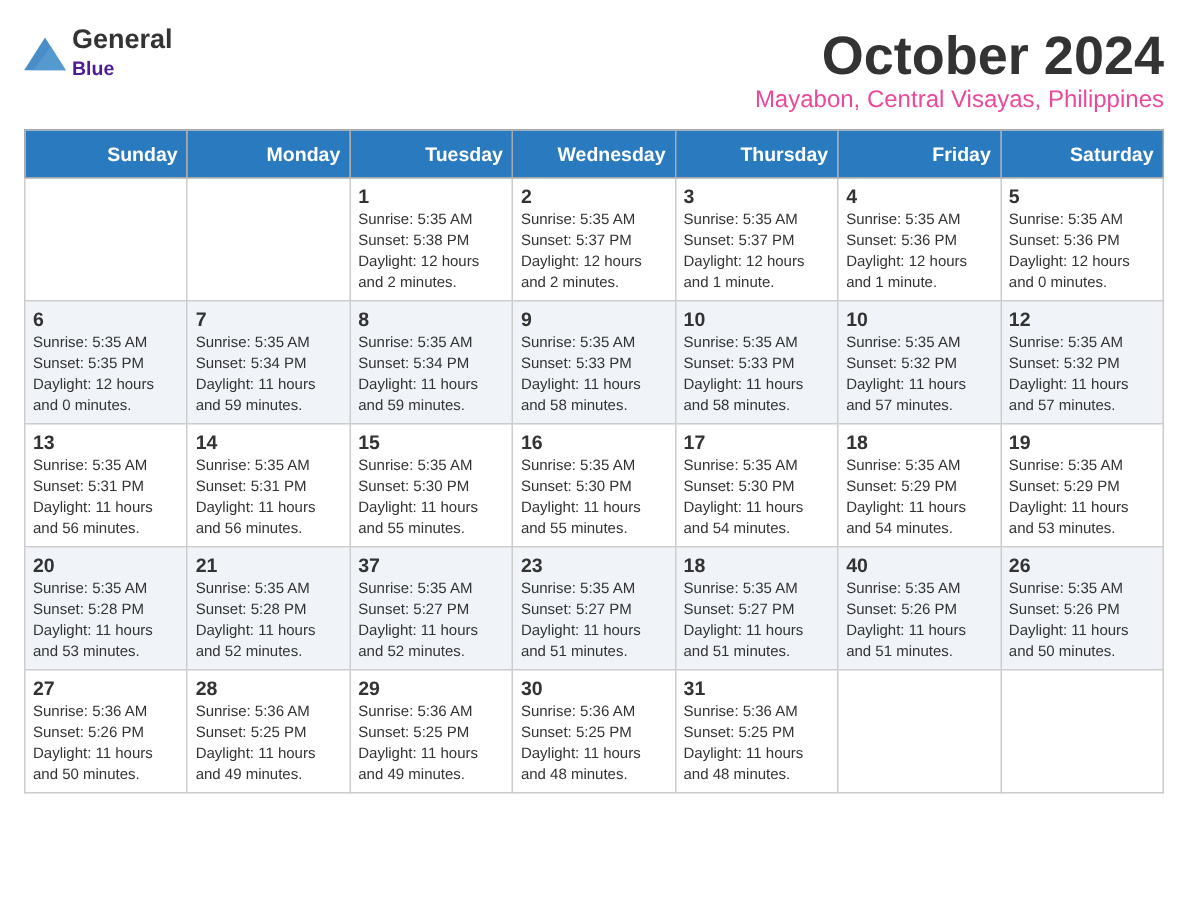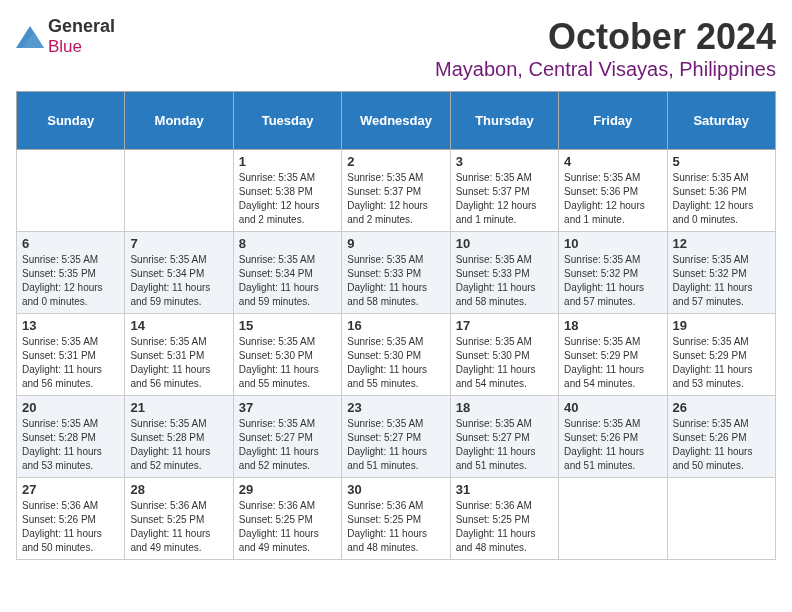--- a/index.html
+++ b/index.html
@@ -15,36 +15,36 @@
       justify-content: space-between;
       align-items: flex-start;
       margin-bottom: 10px;
     }
     .logo {
       display: flex;
       align-items: center;
       gap: 4px;
     }
     .logo-text-general { font-size: 18px; font-weight: bold; color: #333; }
-    .logo-text-blue { font-size: 17px; font-weight: normal; color: #be185d; }
+    .logo-text-blue { font-size: 13px; font-weight: bold; color: #4c1d95; }
     .logo-icon {
       width: 28px; height: 22px;
       position: relative;
       display: inline-block;
     }
     .logo-icon svg { width: 28px; height: 22px; }
     .title-block { text-align: right; }
     .month-title { font-size: 36px; color: #333; font-weight: bold; }
-    .location-title { font-size: 20px; color: #701a75; }
+    .location-title { font-size: 16px; color: #ec4899; }
     .calendar { width: 100%; border-collapse: collapse; }
     .calendar th {
       background: #2a7abf;
       color: #fff;
-      text-align: center;
-      padding: 21px 6px;
+      text-align: right;
+      padding: 8px 6px;
       font-size: 13px;
       border: 1px solid #aaa;
     }
     .calendar td {
       border: 1px solid #ccc;
       vertical-align: top;
       padding: 4px 5px;
       width: 108px;
       min-height: 80px;
     }

